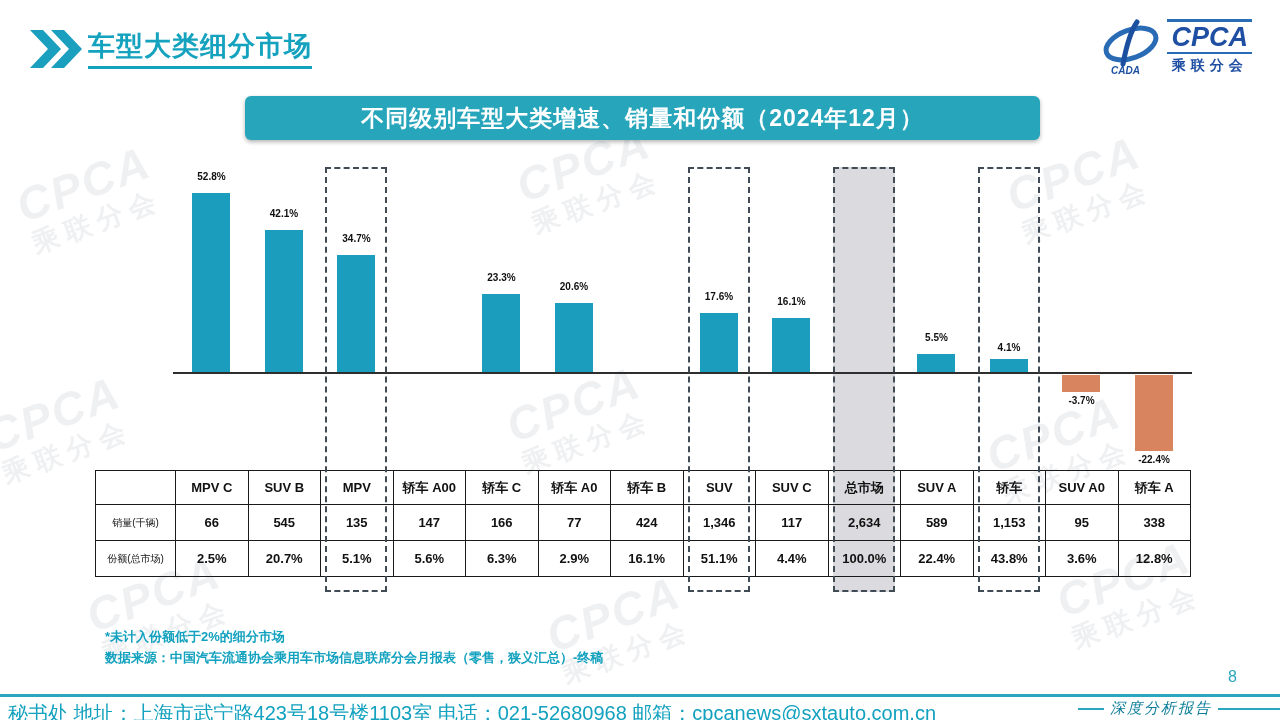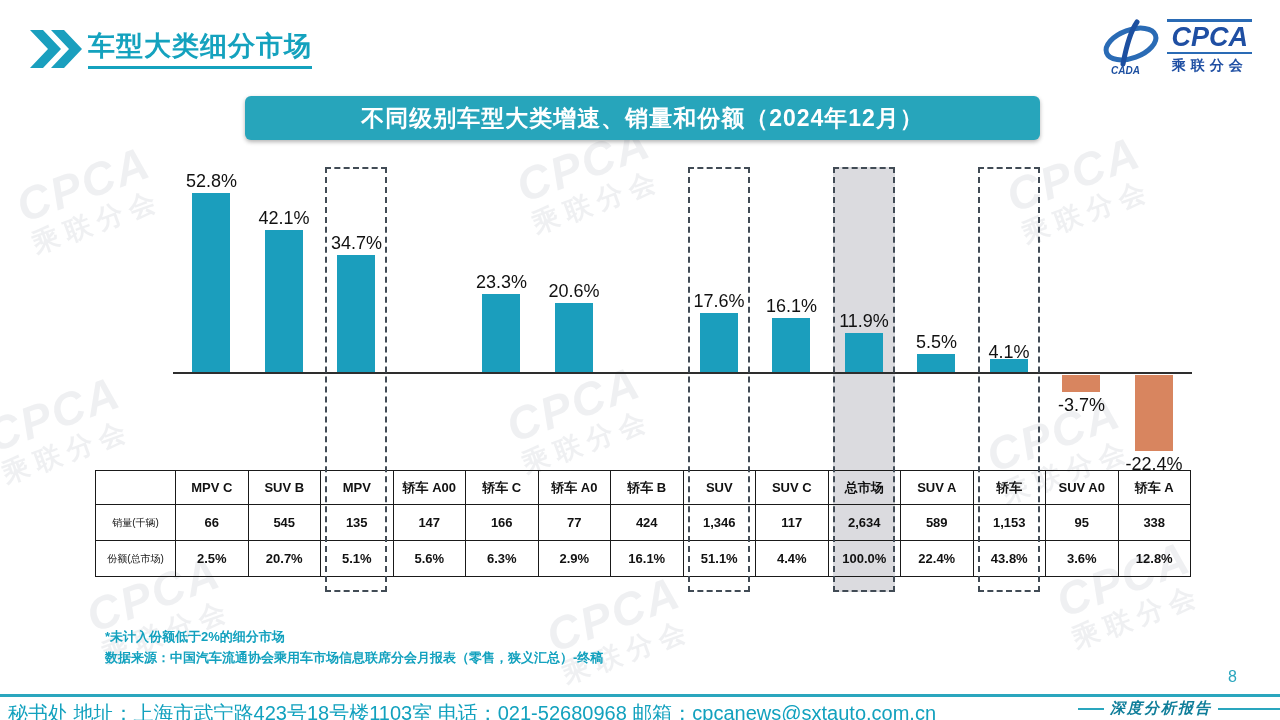--- a/index.html
+++ b/index.html
@@ -29,22 +29,22 @@
       border-radius:6px;display:flex;align-items:center;justify-content:center;color:#fff;
       font-size:23px;font-weight:bold;letter-spacing:1px;z-index:2;
       box-shadow:0 2px 4px rgba(0,0,0,0.3);}
   
   #axis-line{position:absolute;left:173px;top:372px;width:1019px;height:2px;background:#2e2e2e;z-index:2;}
   #chart-columns{position:absolute;left:175px;top:160px;width:1015px;height:300px;z-index:2;}
   .chart-col{position:absolute;top:0;width:72.5px;height:300px;}
   .bar{position:absolute;left:17px;width:38px;}
   .bar.pos{background:#1B9EBD;}
   .bar.neg{background:#D8855F;}
-  .bar-label{position:absolute;left:-8px;width:89px;text-align:center;font-size:18px;
-      font-weight:normal;color:#111;white-space:nowrap;}
+  .bar-label{position:absolute;left:-8px;width:89px;text-align:center;font-size:10px;
+      font-weight:bold;color:#111;white-space:nowrap;}
   .hl-fill{position:absolute;top:167px;width:62px;height:425px;background:#DBDBDF;z-index:1;}
   .hl-box{position:absolute;top:167px;width:62px;height:425px;border:2px dashed #414B55;z-index:3;}
   #highlight-borders div{pointer-events:none;}
   
   #data-table{position:absolute;left:95px;top:470px;z-index:2;display:grid;
       grid-template-columns:80px repeat(14,72.5px);grid-template-rows:34px 36px 36px;
       border-top:1px solid #1a1a1a;border-left:1px solid #1a1a1a;background:transparent;}
   .t-cell{border-right:1px solid #1a1a1a;border-bottom:1px solid #1a1a1a;display:flex;
       align-items:center;justify-content:center;font-size:13px;white-space:nowrap;overflow:hidden;}
   .t-head{font-weight:bold;}
@@ -53,21 +53,21 @@
   
   #notes{position:absolute;left:105px;top:626px;color:#12A1BE;font-weight:bold;
       font-size:13px;line-height:21px;z-index:2;}
   #footer-line{position:absolute;left:0;top:694px;width:1280px;height:3px;background:#2AA6BE;z-index:2;}
   #footer-text{position:absolute;left:8px;top:700px;font-size:20px;color:#12A1BE;z-index:3;white-space:nowrap;}
   #page-num{position:absolute;left:1210px;top:668px;width:45px;text-align:center;
       font-size:16px;color:#2AA6BE;z-index:3;}
   #report-block{position:absolute;left:1078px;top:699px;display:flex;align-items:center;z-index:3;}
   .rep-dash{height:2px;background:#2AA6BE;}
   #report-label{font-family:"Liberation Serif","DejaVu Serif",serif;font-style:italic;
-      font-weight:bold;font-size:15px;color:#0E7D99;letter-spacing:2px;margin:0 6px;white-space:nowrap;}
+      font-weight:normal;font-size:15px;color:#0E7D99;letter-spacing:2px;margin:0 6px;white-space:nowrap;}
 </style>
 </head>
 <body>
 
 <div id="slide">
 
   <div id="watermarks">
       <div class="wm" style="left: 20px; top: 160px;">
         <div class="l1">CPCA</div>
         <div class="l2">乘联分会</div>
@@ -154,24 +154,20 @@
         <div class="bar pos" style="height: 70.04px; bottom: 87px;"></div>
         <div class="bar-label" style="top: 120.96px;">20.6%</div>
       </div>
       <div class="chart-col" style="left: 507.5px;">
         <div class="bar pos" style="height: 59.84px; bottom: 87px;"></div>
         <div class="bar-label" style="top: 131.16px;">17.6%</div>
       </div>
       <div class="chart-col" style="left: 580px;">
         <div class="bar pos" style="height: 54.74px; bottom: 87px;"></div>
         <div class="bar-label" style="top: 136.26px;">16.1%</div>
-      </div>
-      <div class="chart-col" style="left: 652.5px;">
-        <div class="bar pos" style="height: 40.46px; bottom: 87px;"></div>
-        <div class="bar-label" style="top: 150.54px;">11.9%</div>
       </div>
       <div class="chart-col" style="left: 725px;">
         <div class="bar pos" style="height: 18.7px; bottom: 87px;"></div>
         <div class="bar-label" style="top: 172.3px;">5.5%</div>
       </div>
       <div class="chart-col" style="left: 797.5px;">
         <div class="bar pos" style="height: 13.94px; bottom: 87px;"></div>
         <div class="bar-label" style="top: 182px;">4.1%</div>
       </div>
       <div class="chart-col" style="left: 870px;">

